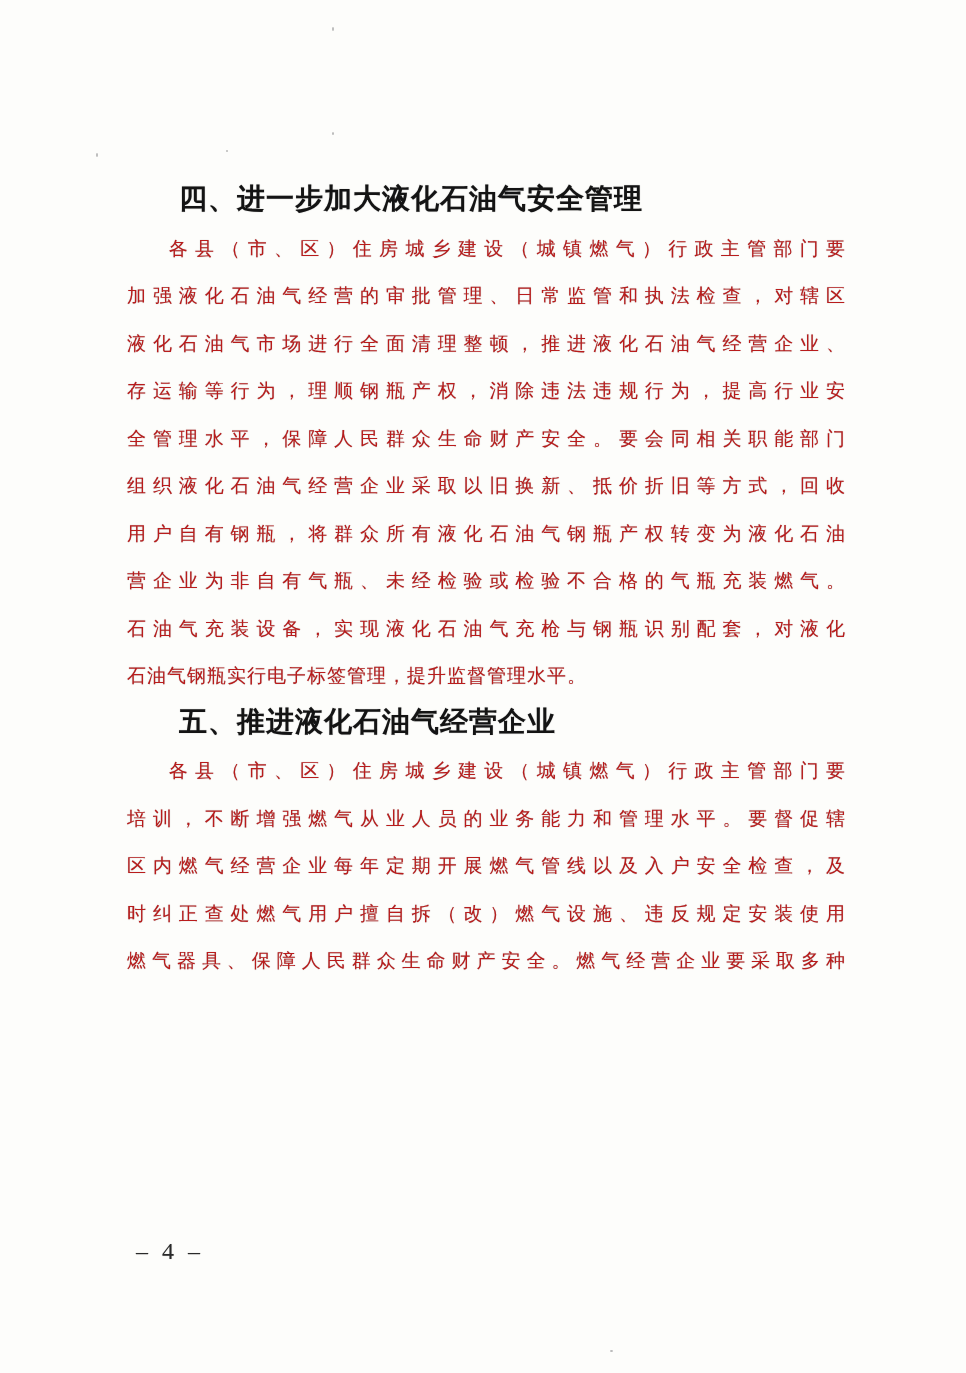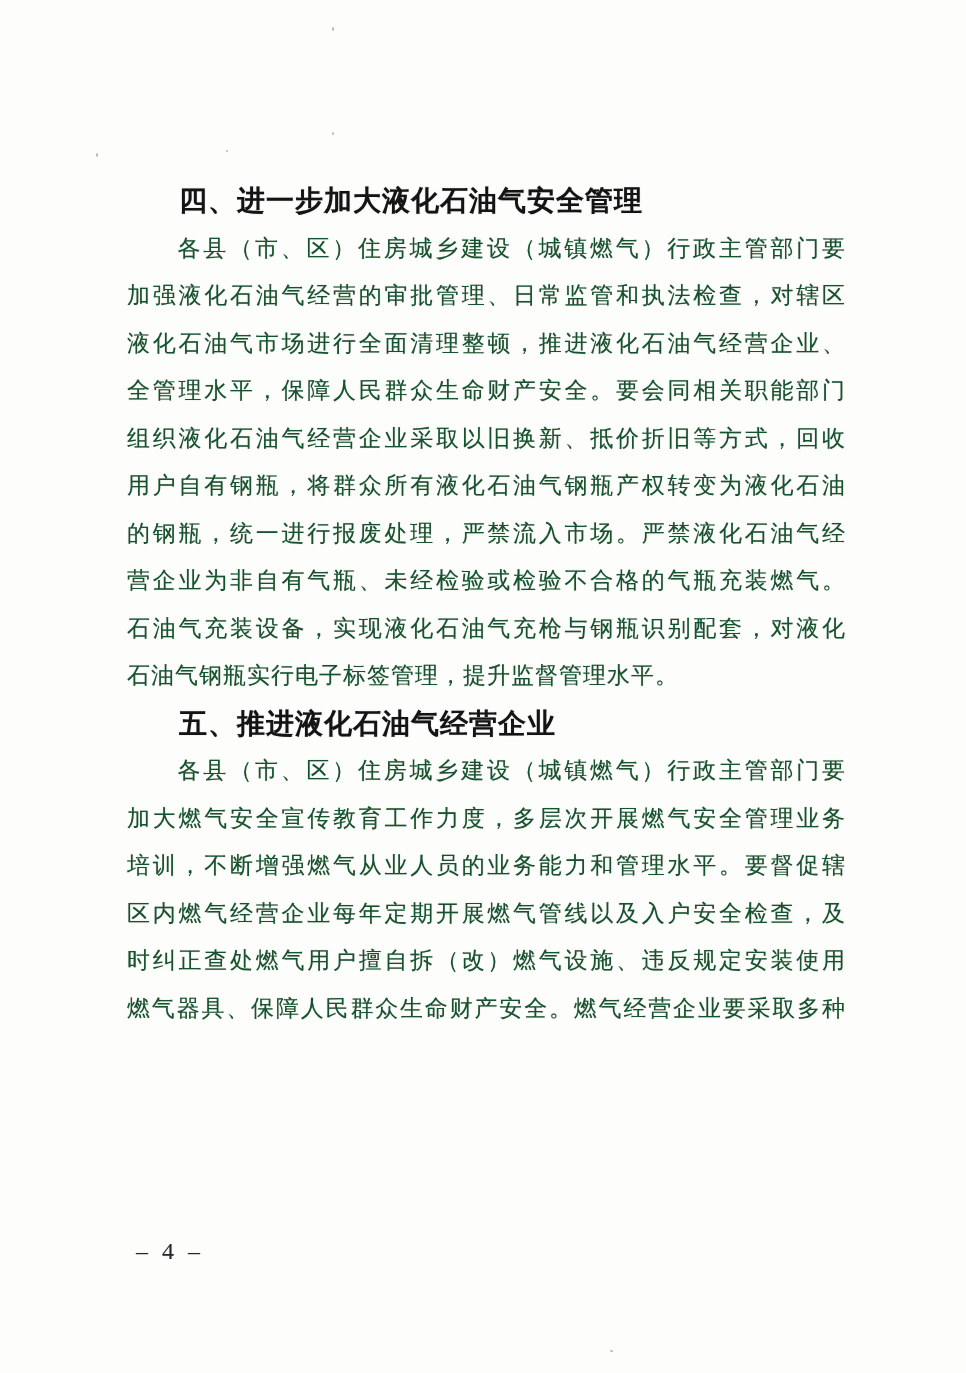--- a/index.html
+++ b/index.html
@@ -21,43 +21,43 @@
   .textblock {
     position: absolute;
     left: 127px;
     top: 177px;
     width: 718px;
   }
   .line {
     width: 718px;
     height: 47.5px;
     line-height: 47.5px;
-    font-size: 23px;
-    color: #14532d;
+    font-size: 19px;
+    color: #b91c1c;
     text-align: justify;
     text-align-last: justify;
     text-justify: inter-character;
     white-space: nowrap;
     text-shadow: 0 0 1px rgba(30,30,30,0.35);
   }
   .line.indent {
     text-indent: 2.2em;
   }
   .line.short {
     text-align: right;
     text-align-last: left;
     letter-spacing: 1px;
   }
   .heading {
     width: 718px;
     height: 47.5px;
     line-height: 47.5px;
     padding-left: 52px;
     box-sizing: border-box;
-    font-family: Liberation Sans, sans-serif;
+    font-family: Liberation Mono, monospace;
     font-weight: 700;
     font-size: 28px;
     color: #141414;
     text-align: center;
     text-align-last: left;
     letter-spacing: 1px;
     white-space: nowrap;
     text-shadow: 0 0 1px rgba(20,20,20,0.4);
   }
   .pagenum {
@@ -86,31 +86,30 @@
   <div class="speck" style="left:96px;top:153px;width:2px;height:4px;"></div>
   <div class="speck" style="left:226px;top:150px;width:2px;height:2px;"></div>
   <div class="speck" style="left:610px;top:1350px;width:3px;height:2px;"></div>
 
   <div class="textblock">
 
     <div class="heading">四、进一步加大液化石油气安全管理</div>
     <div class="line indent">各县（市、区）住房城乡建设（城镇燃气）行政主管部门要</div>
     <div class="line">加强液化石油气经营的审批管理、日常监管和执法检查，对辖区</div>
     <div class="line">液化石油气市场进行全面清理整顿，推进液化石油气经营企业、</div>
+    <div class="line">存运输等行为，理顺钢瓶产权，消除违法违规行为，提高行业安</div>
     <div class="line">全管理水平，保障人民群众生命财产安全。要会同相关职能部门</div>
     <div class="line">组织液化石油气经营企业采取以旧换新、抵价折旧等方式，回收</div>
     <div class="line">用户自有钢瓶，将群众所有液化石油气钢瓶产权转变为液化石油</div>
-    <div class="line">的钢瓶，统一进行报废处理，严禁流入市场。严禁液化石油气经</div>
     <div class="line">营企业为非自有气瓶、未经检验或检验不合格的气瓶充装燃气。</div>
     <div class="line">石油气充装设备，实现液化石油气充枪与钢瓶识别配套，对液化</div>
     <div class="line short">石油气钢瓶实行电子标签管理，提升监督管理水平。</div>
 
     <div class="heading">五、推进液化石油气经营企业</div>
     <div class="line indent">各县（市、区）住房城乡建设（城镇燃气）行政主管部门要</div>
-    <div class="line">加大燃气安全宣传教育工作力度，多层次开展燃气安全管理业务</div>
     <div class="line">培训，不断增强燃气从业人员的业务能力和管理水平。要督促辖</div>
     <div class="line">区内燃气经营企业每年定期开展燃气管线以及入户安全检查，及</div>
     <div class="line">时纠正查处燃气用户擅自拆（改）燃气设施、违反规定安装使用</div>
     <div class="line">燃气器具、保障人民群众生命财产安全。燃气经营企业要采取多种</div>
 
   </div>
 
   <div class="pagenum">– 4 –</div>
 
 </div>

